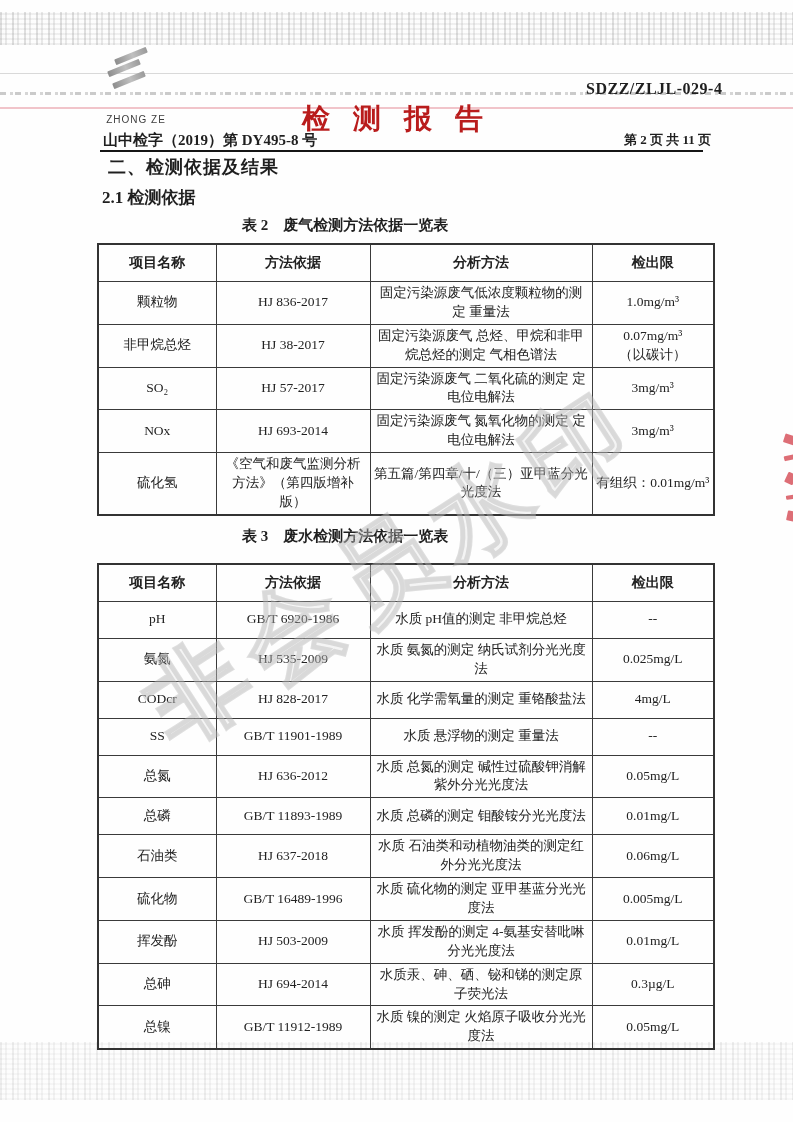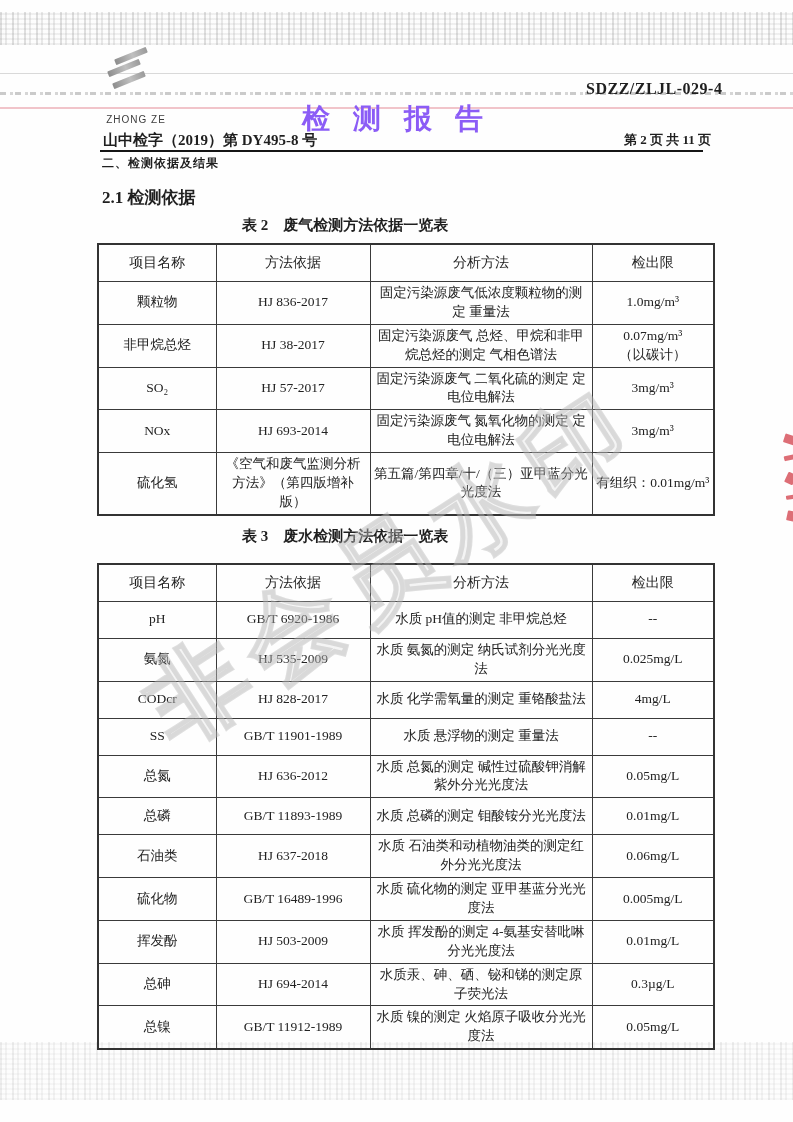--- a/index.html
+++ b/index.html
@@ -51,37 +51,37 @@
     font-size: 10px; font-weight: normal; letter-spacing: 1px; color: #3d3d3d;
   }
 
   .doc-code {
     position: absolute; left: 586px; top: 80px;
     font-size: 16px; font-weight: bold; letter-spacing: .5px;
   }
   .report-title {
     position: absolute; left: 0; top: 100px; width: 793px;
     text-align: center; font-size: 28px; font-weight: bold;
-    letter-spacing: 8px; color: #8b5cf6;
+    letter-spacing: 8px; color: #b91c1c;
   }
   .report-no {
     position: absolute; left: 103px; top: 131px;
     font-size: 15px; font-weight: bold;
   }
   .page-info {
     position: absolute; right: 82px; top: 131px;
     font-size: 13px; font-weight: bold;
   }
   .header-underline {
     position: absolute; left: 100px; top: 150px; width: 603px; height: 2px;
     background: #151515;
   }
   .sec-heading {
-    position: absolute; left: 102px; top: 155px;
-    font-size: 12px; font-weight: bold; letter-spacing: 1px;
+    position: absolute; left: 108px; top: 155px;
+    font-size: 18px; font-weight: bold; letter-spacing: 1px;
   }
   .sec-subheading {
     position: absolute; left: 102px; top: 186px;
     font-size: 17px; font-weight: bold;
   }
 
   .content { position: absolute; left: 97px; top: 214px; width: 496px; }
   .tbl-caption {
     text-align: center; font-size: 15px; font-weight: bold;
     margin: 0 0 7px 0; line-height: 22px;
@@ -93,21 +93,21 @@
     font-size: 13.5px; color: #222;
   }
   table.report-table th, table.report-table td {
     border: 1px solid #3a3a3a;
     text-align: center; vertical-align: middle;
     padding: 2px 3px; line-height: 1.4;
     height: 32px;
     white-space: pre-line;
     overflow: hidden;
   }
-  table.report-table th { font-weight: 400; font-size: 14px; }
+  table.report-table th { font-weight: 700; font-size: 14px; }
 
   
   .watermark {
     position: absolute; left: 112px; top: 500px; width: 560px;
     transform: rotate(-33deg);
     transform-origin: center;
     font-size: 100px; font-weight: bold; letter-spacing: 12px;
     white-space: nowrap;
     color: rgba(193,193,193,0.16);
     -webkit-text-stroke: 2px rgba(178,178,178,0.42);

